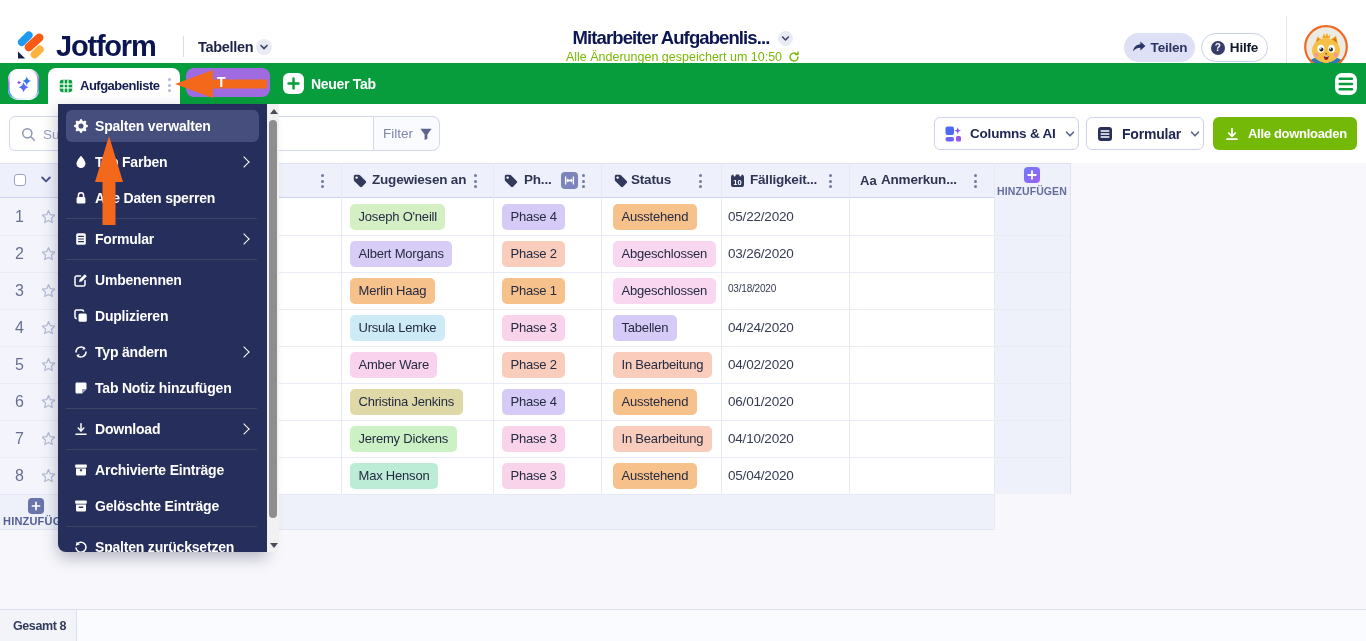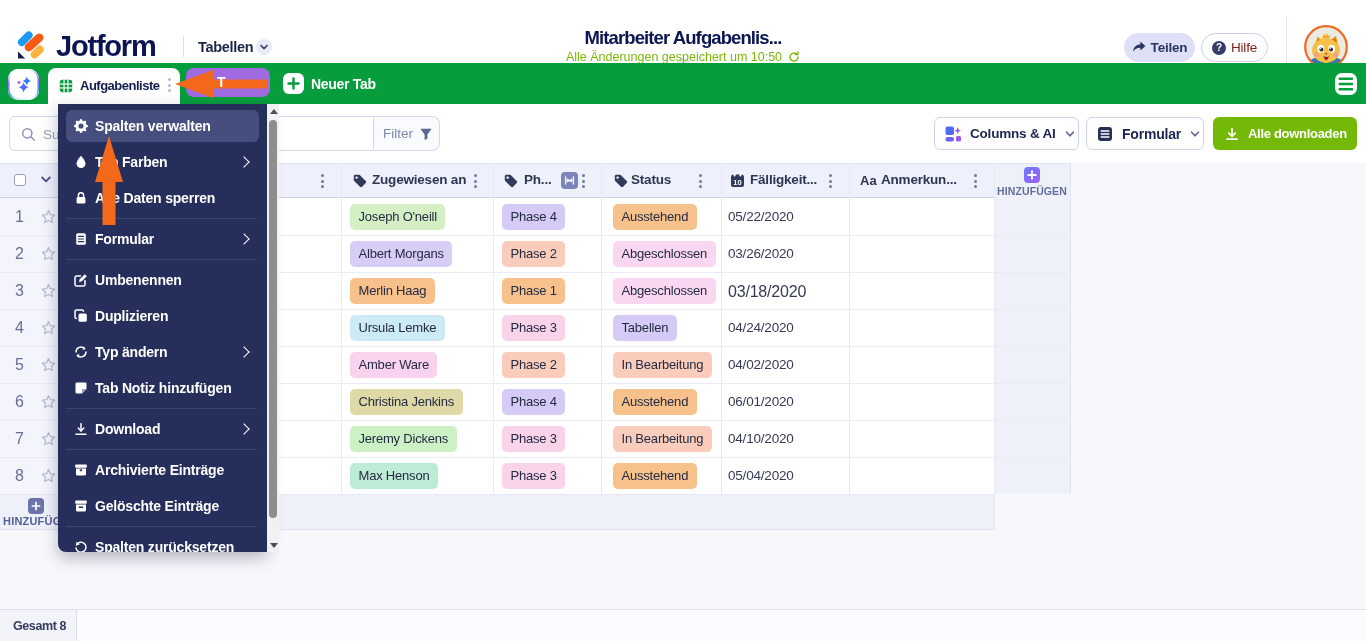--- a/index.html
+++ b/index.html
@@ -31,21 +31,21 @@
   </svg>
   <div class="abs" style="left:56px;top:14px;font-size:29px;font-weight:700;color:#0b1551;letter-spacing:-1.2px;">Jotform</div>
   <div class="abs" style="left:183px;top:20px;width:1px;height:21px;background:#d9dce9;"></div>
   <div class="abs" style="left:198px;top:23px;font-size:14.5px;font-weight:600;color:#1c2448;letter-spacing:-0.3px;">Tabellen</div>
   <div class="abs" style="left:256px;top:23px;width:16px;height:16px;border-radius:50%;background:#e9ebf4;">
     <svg width="16" height="16" viewBox="0 0 16 16">
         <path d="M5 6.5 8 9.7 11 6.5" fill="none" stroke="#3e476b" stroke-width="1.7" stroke-linecap="round" stroke-linejoin="round"></path>
       </svg>
   </div>
 
-  <div class="abs" style="left:383px;top:11px;width:600px;display:flex;justify-content:center;align-items:center;gap:9px;flex-direction:column;">
+  <div class="abs" style="left:383px;top:11px;width:600px;display:flex;justify-content:center;align-items:center;gap:9px;">
     <span style="font-size:18.5px;font-weight:700;color:#0b1551;letter-spacing:-0.9px;">Mitarbeiter Aufgabenlis...</span>
     <span style="width:15px;height:15px;border-radius:50%;background:#e9ebf4;display:inline-block;position:relative;">
       <svg width="15" height="15" viewBox="0 0 15 15">
           <path d="M4.6 6 7.5 9 10.4 6" fill="none" stroke="#3e476b" stroke-width="1.6" stroke-linecap="round" stroke-linejoin="round"></path>
         </svg>
     </span>
   </div>
   <div class="abs" style="left:383px;top:34px;width:600px;display:flex;justify-content:center;align-items:center;gap:6px;">
     <span style="font-size:12.5px;color:#7ab806;">Alle Änderungen gespeichert um 10:50</span>
     <svg width="12" height="12" viewBox="0 0 12 12">
@@ -54,21 +54,21 @@
   </div>
 
   <div class="abs" style="left:1124px;top:17px;width:71px;height:29px;border-radius:15px;background:#dee1f5;display:flex;align-items:center;justify-content:center;gap:5px;">
     <svg width="14" height="13" viewBox="0 0 14 13">
         <path d="M8.4 0.6 13.4 5 8.4 9.4 8.4 6.8 C5 6.8 2.6 8.2 1 10.6 1.4 6.4 4.2 3.4 8.4 3.2 Z" fill="#2b3563"></path>
       </svg>
     <span style="font-size:13.5px;font-weight:700;color:#2b3563;letter-spacing:-0.2px;">Teilen</span>
   </div>
   <div class="abs" style="left:1201px;top:17px;width:67px;height:29px;border-radius:15px;background:#fff;border:1px solid #c9cfec;display:flex;align-items:center;justify-content:center;gap:5px;">
     <span style="width:14px;height:14px;border-radius:50%;background:#343e68;color:#fff;font-size:10px;font-weight:700;text-align:center;line-height:14px;display:inline-block;">?</span>
-    <span style="font-size:13.5px;font-weight:400;color:#7f1d1d;letter-spacing:-0.2px;">Hilfe</span>
+    <span style="font-size:13.5px;font-weight:700;color:#0f172a;letter-spacing:-0.2px;">Hilfe</span>
   </div>
   <div class="abs" style="left:1286px;top:0;width:1px;height:63px;background:#e3e5ef;"></div>
 
   <svg class="abs" style="left:1304px;top:9px;" width="44" height="44" viewBox="0 0 44 44">
     <defs>
         <clipPath id="avc">
           <circle cx="22" cy="22" r="20.4"></circle>
         </clipPath>
       </defs>
     <circle cx="22" cy="22" r="20.4" fill="#ebebe1"></circle>
@@ -344,21 +344,21 @@
     <div class="chip" style="left:502px;top:240.5px;background:#f9ccbb;">Phase 2</div>
     <div class="chip" style="left:613px;top:240.5px;background:#fad7f0;">Abgeschlossen</div>
     <div class="abs" style="left:728px;top:245.5px;font-size:13.5px;letter-spacing:-0.2px;color:#353b52;">03/26/2020</div>
     <div class="rownum" style="top:282px;">3</div>
     <div class="star" style="top:282.5px;"><svg width="15" height="16" viewBox="0 0 15 16">
         <path d="M7.5 1.6 9.3 5.7 13.6 6.2 10.4 9.2 11.3 13.6 7.5 11.4 3.7 13.6 4.6 9.2 1.4 6.2 5.7 5.7 Z" fill="none" stroke="#b4bbd6" stroke-width="1.2" stroke-linejoin="round"></path>
       </svg></div>
     <div class="chip" style="left:350px;top:277.5px;background:#f7c18b;">Merlin Haag</div>
     <div class="chip" style="left:502px;top:277.5px;background:#f7c18b;">Phase 1</div>
     <div class="chip" style="left:613px;top:277.5px;background:#fad7f0;">Abgeschlossen</div>
-    <div class="abs" style="left:728px;top:282.5px;font-size:16px;letter-spacing:-0.2px;color:#353b52;">03/18/2020</div>
+    <div class="abs" style="left:728px;top:282.5px;font-size:10px;letter-spacing:-0.2px;color:#353b52;">03/18/2020</div>
     <div class="rownum" style="top:319px;">4</div>
     <div class="star" style="top:319.5px;"><svg width="15" height="16" viewBox="0 0 15 16">
         <path d="M7.5 1.6 9.3 5.7 13.6 6.2 10.4 9.2 11.3 13.6 7.5 11.4 3.7 13.6 4.6 9.2 1.4 6.2 5.7 5.7 Z" fill="none" stroke="#b4bbd6" stroke-width="1.2" stroke-linejoin="round"></path>
       </svg></div>
     <div class="chip" style="left:350px;top:314.5px;background:#cdeaf7;">Ursula Lemke</div>
     <div class="chip" style="left:502px;top:314.5px;background:#f9d3ea;">Phase 3</div>
     <div class="chip" style="left:613px;top:314.5px;background:#d6cbf6;">Tabellen</div>
     <div class="abs" style="left:728px;top:319.5px;font-size:13.5px;letter-spacing:-0.2px;color:#353b52;">04/24/2020</div>
     <div class="rownum" style="top:356px;">5</div>
     <div class="star" style="top:356.5px;"><svg width="15" height="16" viewBox="0 0 15 16">

